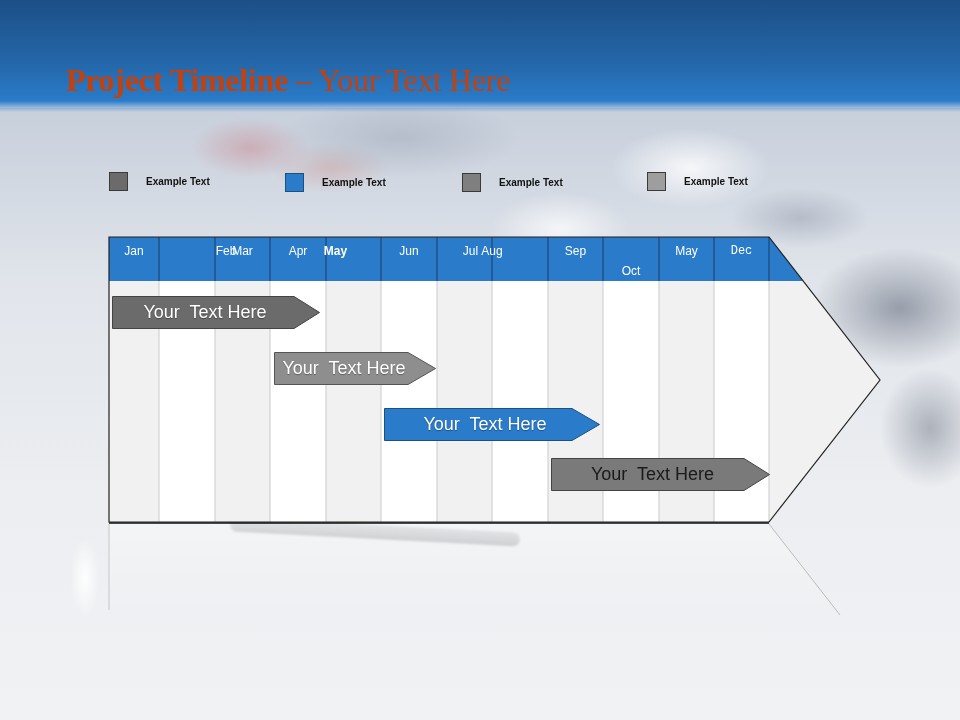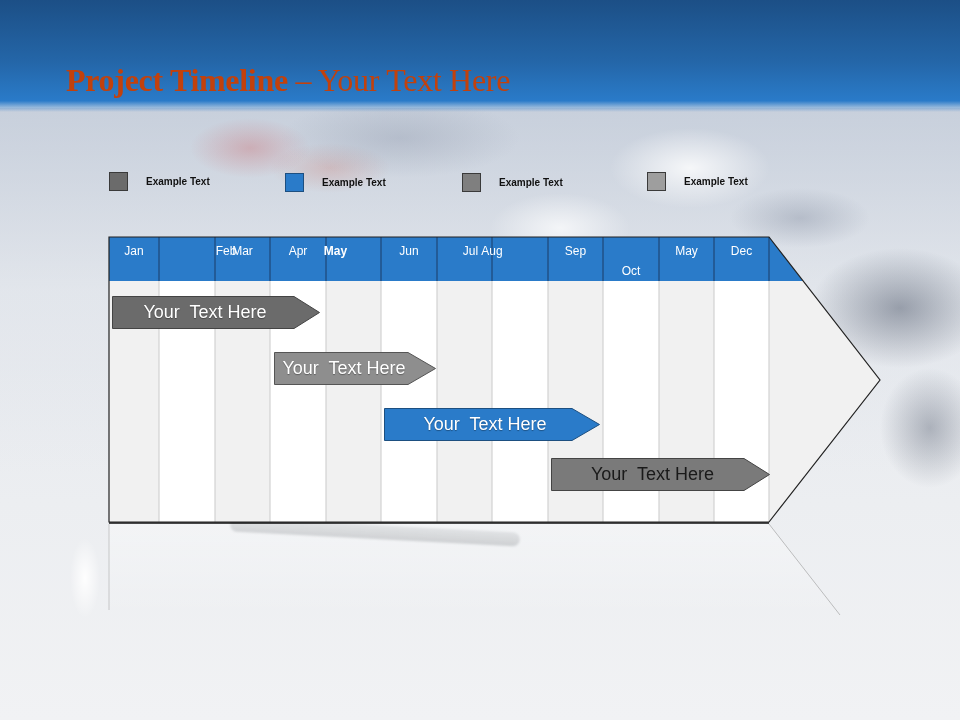--- a/index.html
+++ b/index.html
@@ -158,21 +158,21 @@
   <div class="month" style="left:159px; width:56px;margin-left:39px;">Feb</div>
   <div class="month" style="left:215px; width:55px;">Mar</div>
   <div class="month" style="left:270px; width:56px;">Apr</div>
   <div class="month" style="left:308px; width:55px;font-weight:bold;">May</div>
   <div class="month" style="left:381px; width:56px;">Jun</div>
   <div class="month" style="left:437px; width:55px;padding-left:12px;">Jul</div>
   <div class="month" style="left:464px; width:56px;">Aug</div>
   <div class="month" style="left:548px; width:55px;">Sep</div>
   <div class="month" style="left:603px; width:56px;margin-top:20px;">Oct</div>
   <div class="month" style="left:659px; width:55px;">May</div>
-  <div class="month" style="left:714px; width:55px;">Dec</div>
+  <div class="month" style="left:714px; width:55px;font-family:Liberation Mono, monospace;">Dec</div>
 
   <div class="task" style="left:112px; top:296px; width:208px; color:#ffffff;">
     <svg width="208" height="33">
       <polygon points="0.5,0.5 182,0.5 207.5,16.5 182,32.5 0.5,32.5" fill="#6b6b6b" stroke="#444" stroke-width="1"></polygon>
     </svg>
     <span style="margin-right:22px;">Your  Text Here</span>
   </div>
 
   <div class="task" style="left:274px; top:352px; width:162px; color:#ffffff;">
     <svg width="162" height="33">

